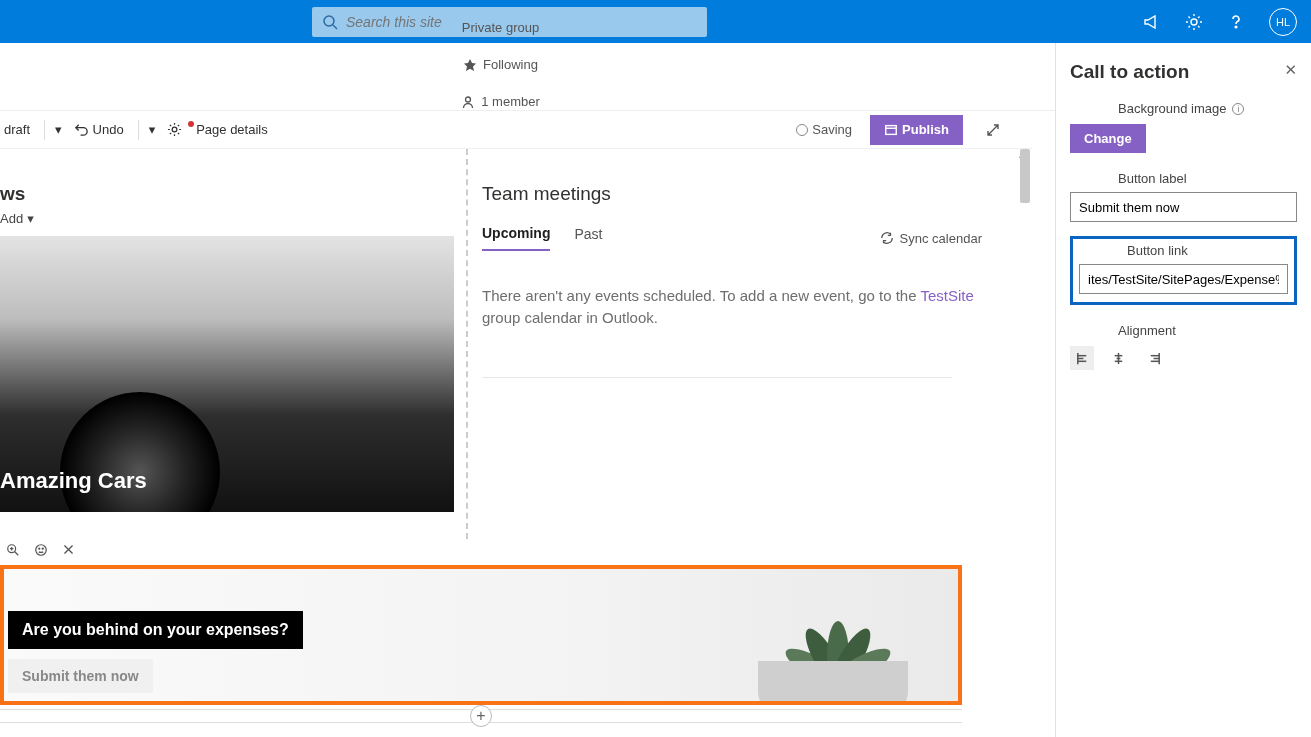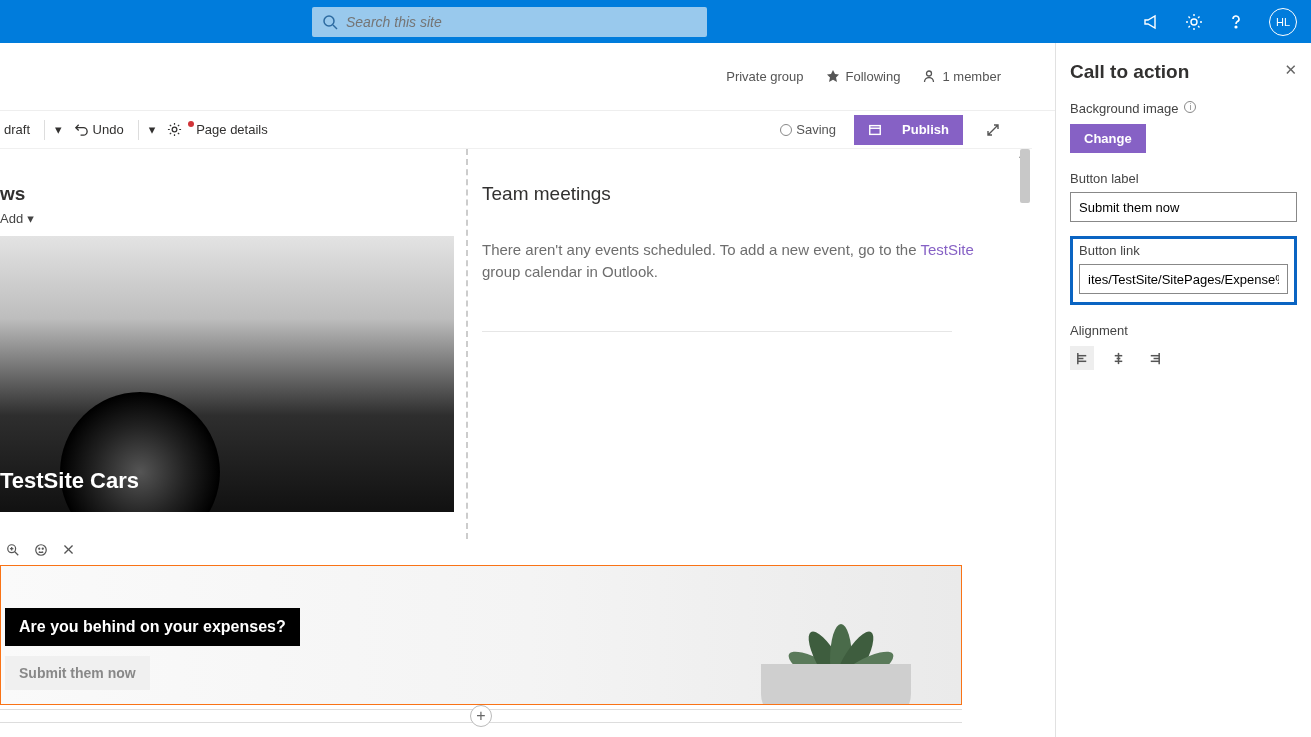--- a/index.html
+++ b/index.html
@@ -27,39 +27,40 @@
     width: 28px; height: 28px; border-radius: 50%; border: 1px solid #fff;
     display: flex; align-items: center; justify-content: center;
     font-size: 11px; color: #fff;
   }
 
   
   .page-info {
     height: 67px; display: flex; justify-content: flex-end; align-items: center;
     gap: 22px; padding: 0 310px 0 0; color: #555; font-size: 13px;
     border-bottom: 1px solid transparent;
+    flex-direction: column;
   }
   .page-info .item { display: flex; align-items: center; gap: 6px; }
   .page-info .small-icon { width: 14px; height: 14px; }
 
   
   .command-bar {
     height: 38px; display: flex; align-items: center; gap: 8px;
     border-top: 1px solid #eee; padding: 0 310px 0 0;
     font-size: 13px; color: #323130;
   }
   .cmd { display: flex; align-items: center; gap: 4px; padding: 0 4px; cursor: pointer; justify-content: center; }
   .vsep { width: 1px; height: 20px; background: #ddd; margin: 0 2px; }
   .red-dot { width: 6px; height: 6px; background: #d13438; border-radius: 50%; position: relative; top: -6px; left: 2px; }
   .cmd-spacer { flex: 1; }
   .saving { display: flex; align-items: center; gap: 4px; margin-right: 10px; color: #555; }
   .saving .circle { width: 12px; height: 12px; border: 1px solid #888; border-radius: 50%; }
   .publish-btn {
     background: #8661c5; color: #fff; border: 0; height: 30px;
-    padding: 0 14px; display: flex; align-items: center; gap: 20px;
+    padding: 0 14px; display: flex; align-items: center; gap: 4px;
     font-size: 13px; font-weight: 600; cursor: pointer;
   }
   .expand-btn { margin-left: 14px; cursor: pointer; }
 
   
   .canvas {
     position: absolute; left: 0; top: 148px; width: 1032px; bottom: 9px;
     overflow: hidden; border-top: 1px solid #f0f0f0;
   }
   .canvas-inner { position: relative; width: 1010px; height: 100%; }
@@ -96,21 +97,21 @@
   
   .wp-toolbar {
     position: absolute; top: 390px; left: 0; display: flex; gap: 14px;
     padding: 4px 6px; color: #555;
   }
   .wp-toolbar span { cursor: pointer; font-size: 14px; }
 
   
   .cta-wrap {
     position: absolute; top: 416px; left: 0; width: 962px; height: 140px;
-    border: 1px solid #f97316; background: #fff; overflow: hidden;
+    border: 4px solid #f97316; background: #fff; overflow: hidden;
   }
   .cta-bg {
     position: absolute; inset: 0;
     background: linear-gradient(90deg, #fafafa 0%, #f4f4f4 55%, #eaeaea 100%);
   }
   .plant {
     position: absolute; right: 230px; bottom: -30px;
   }
   .pot {
     position: absolute; bottom: 0; left: 30px; width: 150px; height: 70px;
@@ -156,21 +157,21 @@
   .thumb { position: absolute; top: 0; right: 2px; width: 10px; height: 54px; background: #c8c8c8; border-radius: 2px; }
   .arrow-down { position: absolute; top: 0; left: 3px; font-size: 10px; color: #888; }
 
   
   .prop-pane {
     position: absolute; top: 43px; right: 0; width: 256px; bottom: 0;
     background: #fff; border-left: 1px solid #e1e1e1; padding: 18px 14px 0 14px;
   }
   .prop-title { font-size: 19px; font-weight: 600; }
   .prop-close { position: absolute; top: 18px; right: 14px; font-size: 15px; color: #666; cursor: pointer; }
-  .prop-label { font-size: 13px; color: #444; margin-top: 18px; display: flex; align-items: flex-start; gap: 6px; }
+  .prop-label { font-size: 13px; color: #444; margin-top: 18px; display: flex; align-items: center; gap: 6px; margin-left: 48px; }
   .info-icon { width: 12px; height: 12px; border: 1px solid #888; border-radius: 50%; font-size: 9px; display: flex; align-items: center; justify-content: center; color: #888; }
   .change-btn {
     margin-top: 8px; background: #8661c5; color: #fff; border: 0;
     padding: 7px 14px; font-size: 13px; font-weight: 600; cursor: pointer;
   }
   .text-field {
     width: 100%; margin-top: 6px; border: 1px solid #888; height: 30px;
     padding: 0 8px; font-size: 13px; outline: none;
   }
   .link-group {
@@ -303,28 +304,41 @@
     <div class="cols">
 
       <div class="col-left">
         <div class="news-title">ws</div>
         <div class="news-add">
           <span>Add</span>
           <span class="chev">▾</span>
         </div>
         <div class="car-card">
           <div class="wheel w1"></div>
-          <div class="caption">TestSite Cars</div>
+          <div class="caption">Amazing Cars</div>
         </div>
       </div>
 
       <div class="divider"></div>
 
       <div class="col-right">
         <div class="meet-title">Team meetings</div>
+        <div class="tabs">
+          <div class="tab active">Upcoming</div>
+          <div class="tab">Past</div>
+          <div class="sync">
+            <span>
+              <svg viewBox="0 0 16 16" width="14" height="14" fill="none" stroke="#555" stroke-width="1.4">
+                <path d="M2 8a6 6 0 0 1 10-4.5M14 8a6 6 0 0 1-10 4.5"></path>
+                <path d="M12 2v3h-3M4 14v-3h3"></path>
+              </svg>
+            </span>
+            <span>Sync calendar</span>
+          </div>
+        </div>
         <div class="meet-body">
           <span>There aren't any events scheduled. To add a new event, go to the </span><a href="#">TestSite</a><span> group calendar in Outlook.</span>
         </div>
         <hr class="meet-hr">
       </div>
     </div>
 
     <div class="wp-toolbar">
       <span>
         <svg viewBox="0 0 16 16" width="14" height="14" fill="none" stroke="#555" stroke-width="1.4">

